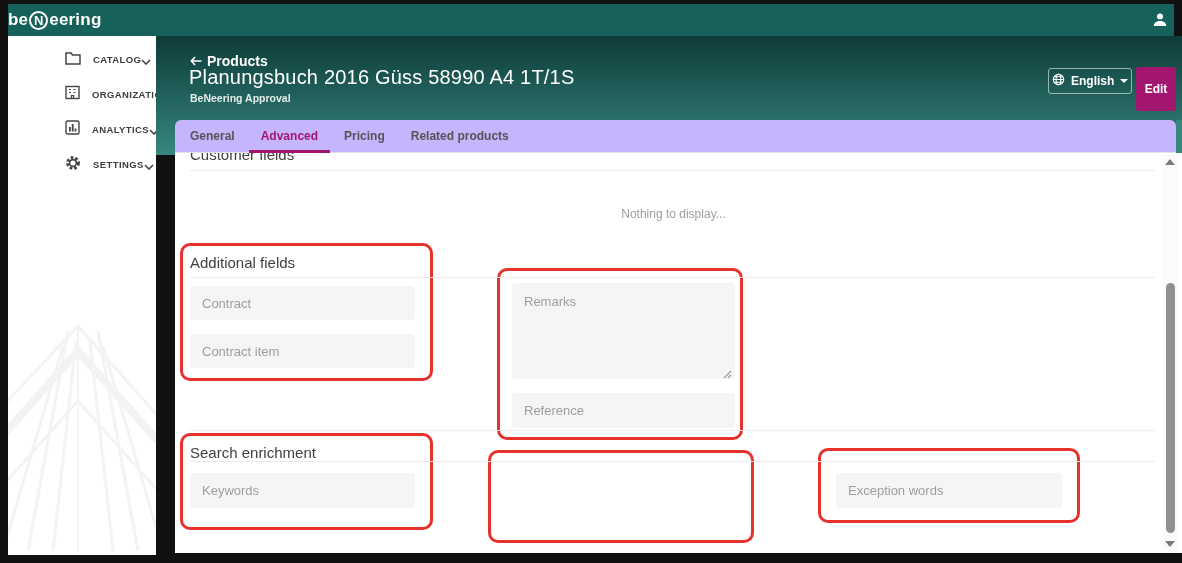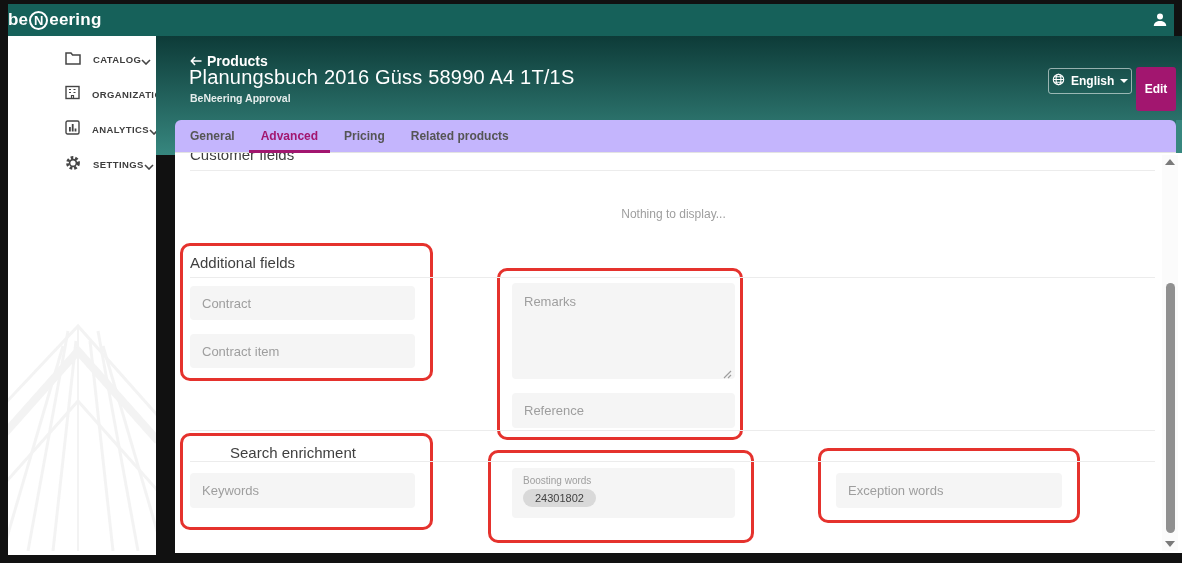--- a/index.html
+++ b/index.html
@@ -223,29 +223,25 @@
   <textarea class="f-area" style="left: 337px; top: 130px; width: 223px; height: 96px;" placeholder="Remarks"></textarea>
   <span class="resize-handle" style="left:547px;top:212px;">
     <svg width="10" height="10" viewBox="0 0 10 10" stroke="#9e9e9e" stroke-width="1.2">
         <path d="M9 2 L2 9 M9 6 L6 9"></path>
       </svg>
   </span>
   <input class="f-input" style="left: 337px; top: 240px; width: 223px; height: 35px;" placeholder="Reference">
 
   <div class="divider" style="top:277px;"></div>
 
-  <div class="section-h" style="left:15px;top:291px;margin-left:40px;">Search enrichment</div>
+  <div class="section-h" style="left:15px;top:291px;">Search enrichment</div>
   <div class="divider" style="top:308px;"></div>
 
   <input class="f-input" style="left: 15px; top: 320px; width: 225px; height: 35px;" placeholder="Keywords">
 
-  <div class="boost-box" style="left:337px;top:315px;width:223px;height:50px;">
-    <div class="boost-label">Boosting words</div>
-    <span class="chip">24301802</span>
-  </div>
 
   <input class="f-input" style="left: 661px; top: 320px; width: 226px; height: 35px;" placeholder="Exception words">
 </div>
 
 <div class="abs scrollbar">
   <div class="sb-arrow sb-up"></div>
   <div class="sb-thumb"></div>
   <div class="sb-arrow sb-down"></div>
 </div>
 

